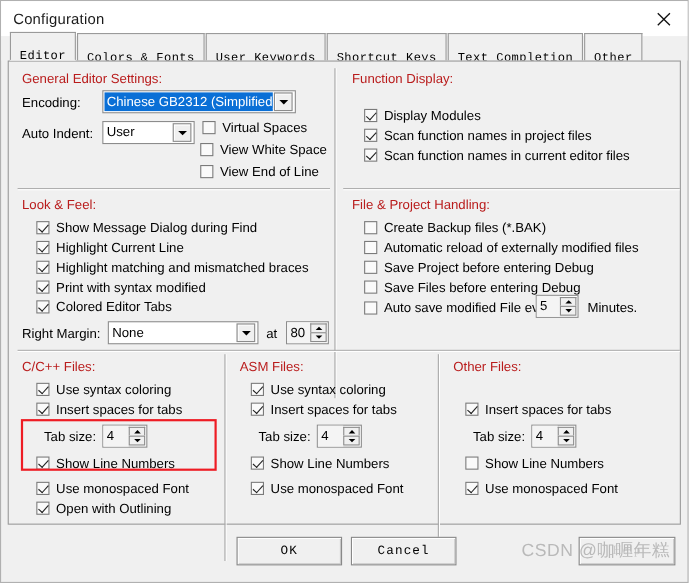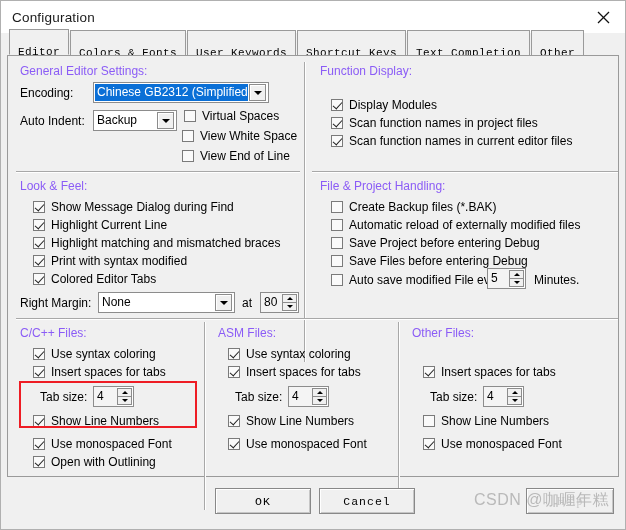--- a/index.html
+++ b/index.html
@@ -99,21 +99,21 @@
     border-top: 1px solid #9a9a9a;
     background: #f0f0f0;
     box-sizing: border-box;
   }
 
   
   .abs { position: absolute; }
 
   .sect-title {
     font-size: 12px;
-    color: #8b5cf6;
+    color: #b91c1c;
     white-space: nowrap;
   }
 
   .hline {
     position: absolute;
     height: 0;
     border-top: 1px solid #a8a8a8;
     border-bottom: 1px solid #ffffff;
   }
   .vline {
@@ -317,21 +317,21 @@
     <div class="plain-label" style="left:12px; top:30px;">Encoding:</div>
     <div class="combo selected" style="left:85px; top:26px; width:176px;">
       <div class="ctext">Chinese GB2312 (Simplified)</div>
       <div class="cbtn">
           <span class="arrow-d"></span>
         </div>
     </div>
 
     <div class="plain-label" style="left:12px; top:58px;">Auto Indent:</div>
     <div class="combo" style="left:85px; top:54px; width:84px;">
-      <div class="ctext">Backup</div>
+      <div class="ctext">User</div>
       <div class="cbtn">
           <span class="arrow-d"></span>
         </div>
     </div>
 
     <div class="cb-row" style="left:176px; top:53px;">
       <span class="cb"></span>
       <span class="cb-label">Virtual Spaces</span>
     </div>
     <div class="cb-row" style="left:174px; top:73px;">

